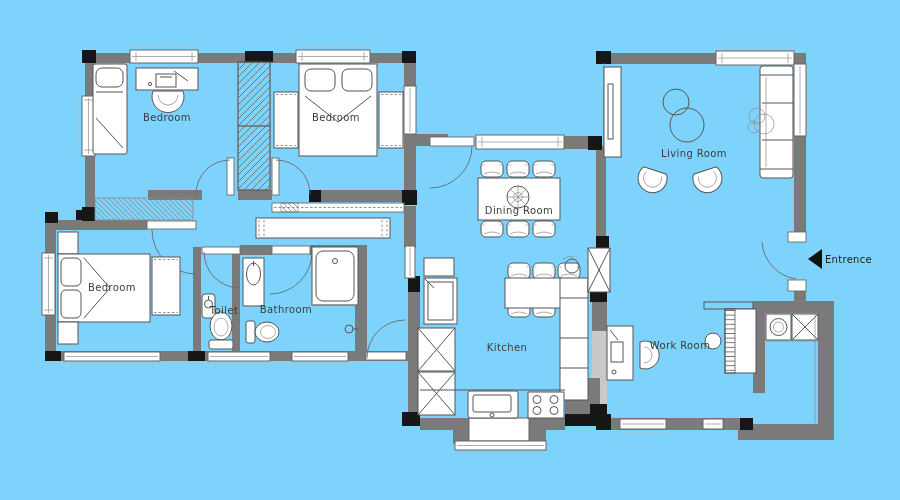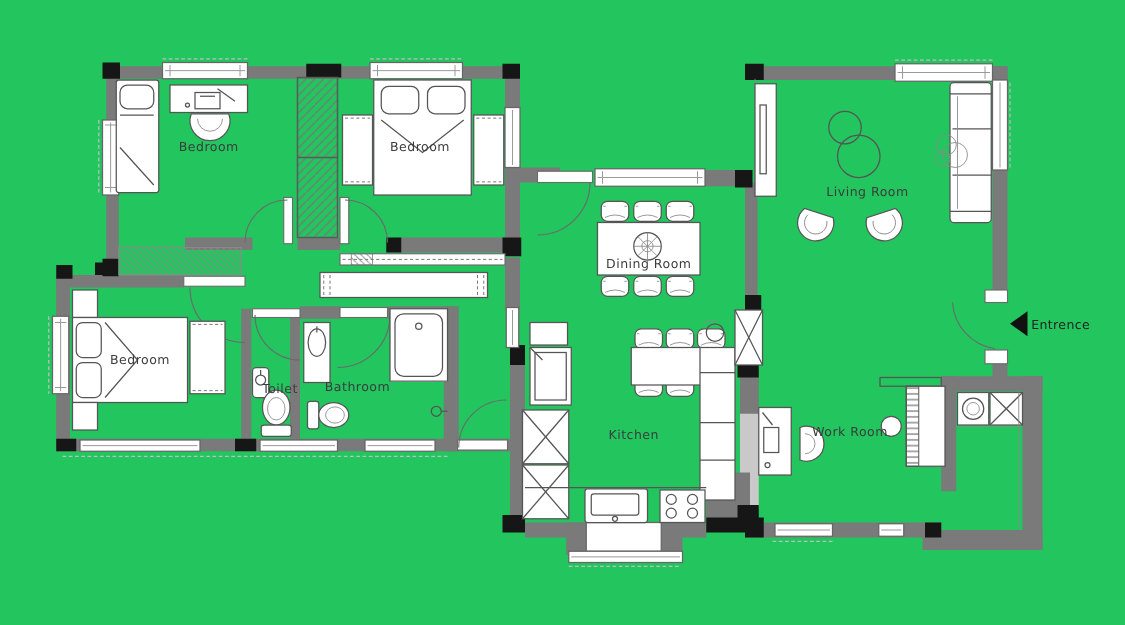--- a/index.html
+++ b/index.html
@@ -1,16 +1,16 @@
 <!DOCTYPE html>
 <html><head>
 <meta charset="utf-8">
 <style>
   html,body{margin:0;padding:0;background:#fff;}
-  .stage{position:relative;width:900px;height:500px;background:#22c55e;overflow:hidden;
+  .stage{position:relative;width:900px;height:500px;background:#7dd3fc;overflow:hidden;
          font-family:"DejaVu Sans",sans-serif;}
   svg{display:block}
   .wall{fill:#7a7a7a;stroke:none}
   .col{fill:#161616;stroke:none}
   .lt{fill:#c9c9c9;stroke:none}
   .fur{fill:#fff;stroke:#555;stroke-width:1}
   .furn{fill:none;stroke:#555;stroke-width:1}
   .thin{fill:none;stroke:#8a8a8a;stroke-width:.7}
   .win{fill:#fff;stroke:#666;stroke-width:1}
   .winl{stroke:#9a9a9a;stroke-width:.8}

